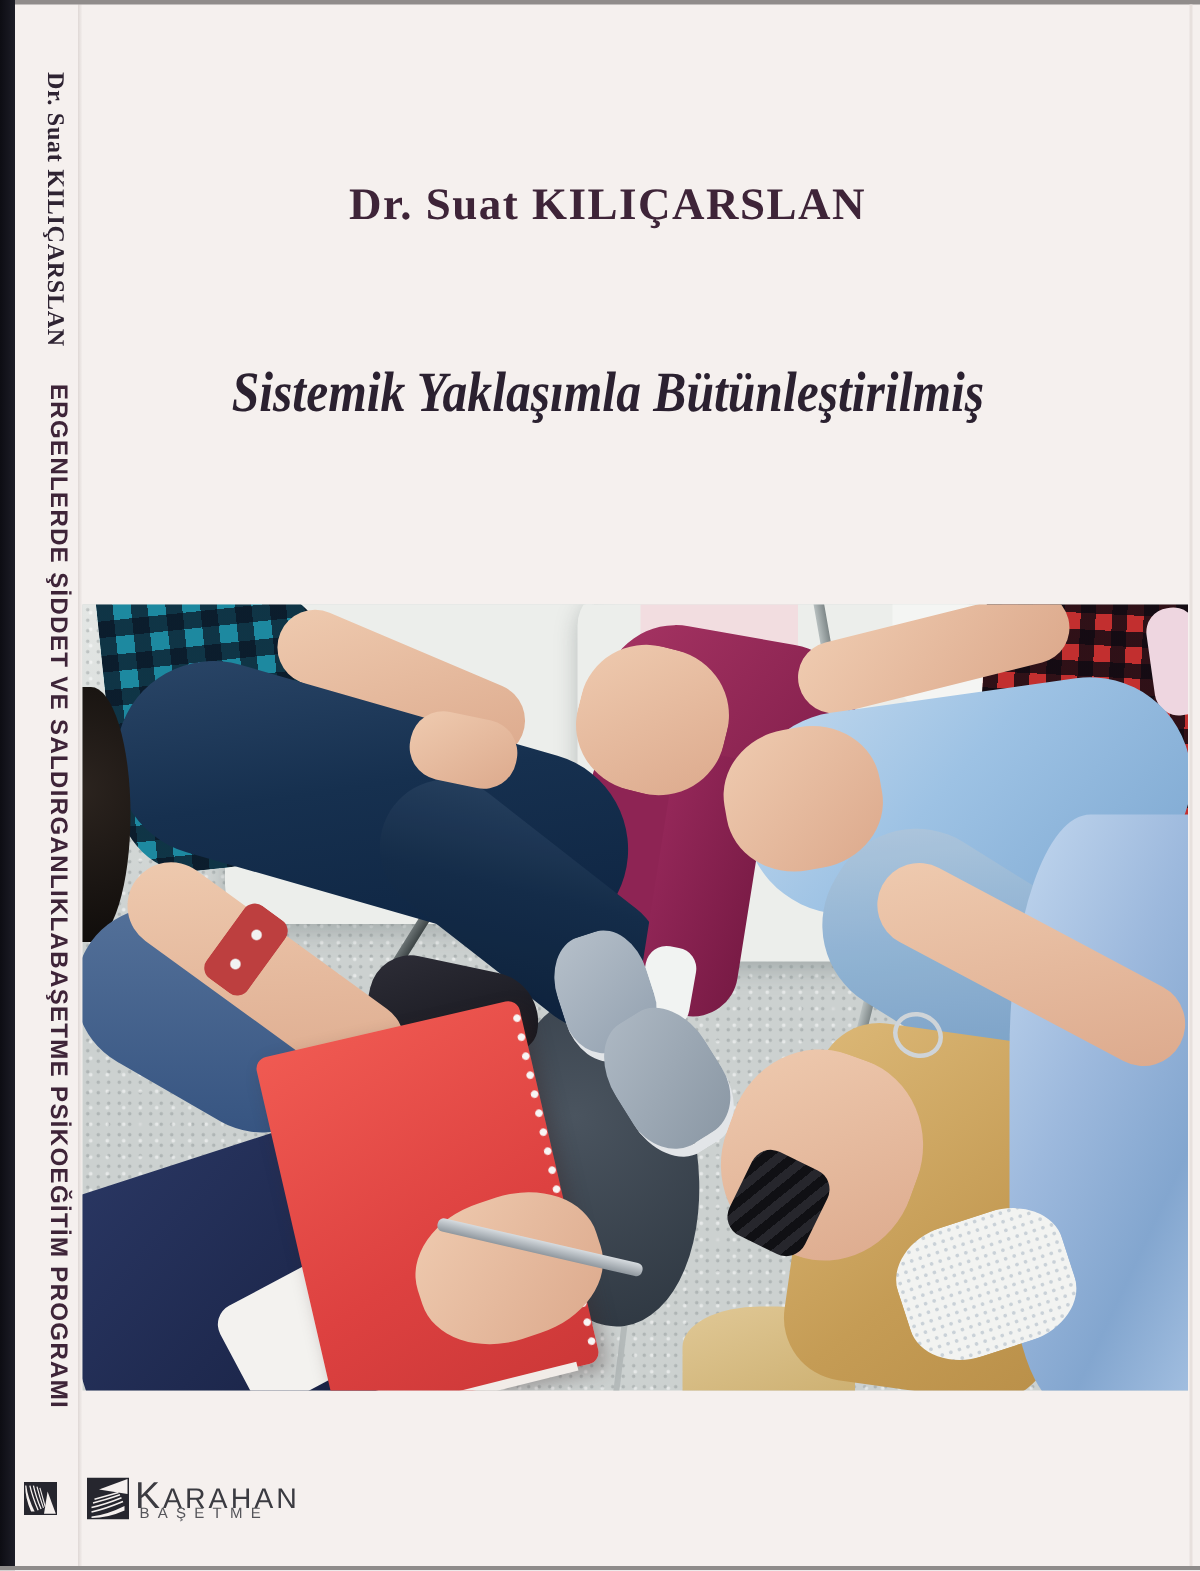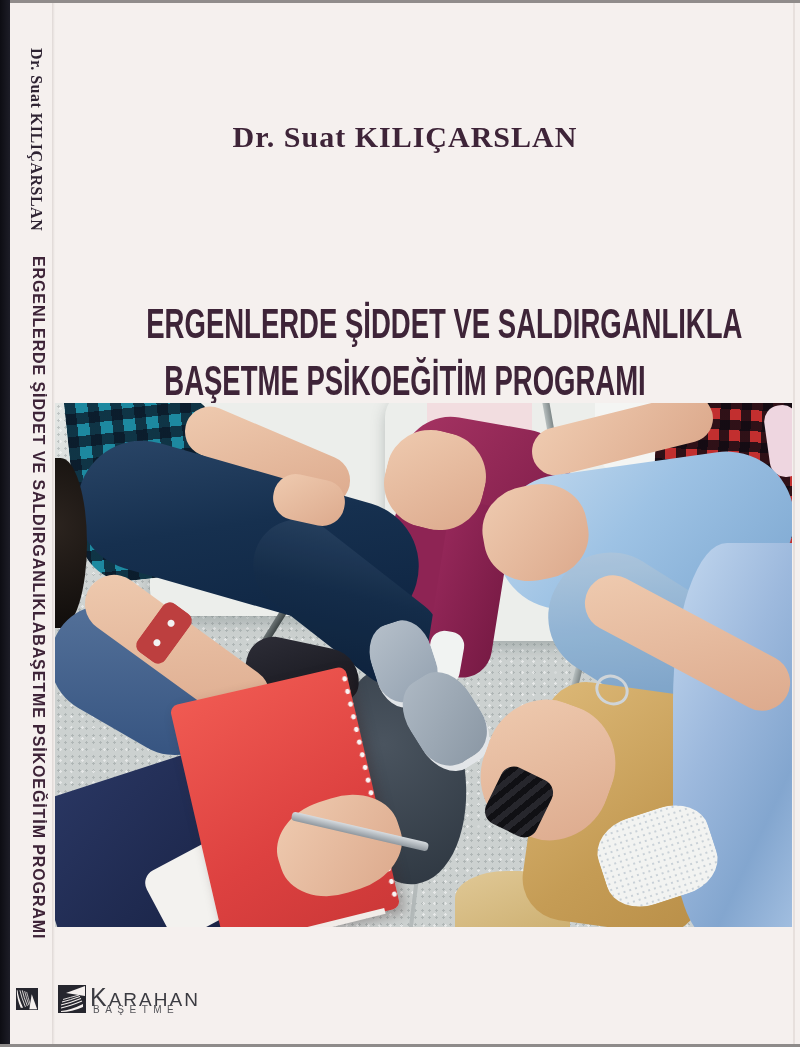--- a/index.html
+++ b/index.html
@@ -99,23 +99,22 @@
       <path d="M27 1 L27 11 L8 8 Z" fill="#f5f0ee"></path>
       <path d="M3 26 Q13 25 25 19 L25 22 Q14 27 3 27 Z" fill="#f5f0ee"></path>
       <path d="M3 23 Q12 21 24 16" stroke="#f5f0ee" stroke-width="1.1" fill="none"></path>
       <path d="M3 20 Q12 18 23 13.5" stroke="#f5f0ee" stroke-width="1.1" fill="none"></path>
       <path d="M4 17 Q12 15 22 11.5" stroke="#f5f0ee" stroke-width="1" fill="none"></path>
       <path d="M5 14.5 Q12 12.5 21 10" stroke="#f5f0ee" stroke-width=".9" fill="none"></path>
     </svg>
   </div>
 
   <div class="abs front-text front-author">Dr. Suat KILIÇARSLAN</div>
-  <div class="abs front-text front-title">
-    <span class="title-line">ERGENLERDE ŞİDDET VE SALDIRGANLIKLA</span>
-    <span class="title-line">BAŞETME PSİKOEĞİTİM PROGRAMI</span>
+  <div class="abs front-text front-subtitle">
+    <span>Sistemik Yaklaşımla Bütünleştirilmiş</span>
   </div>
 
   <div id="photo" class="abs">
 
     <div class="s chair-white" style="left:95px;top:-12px;width:250px;height:225px;border-radius:26px;"></div>
     <div class="s chair-white" style="left:330px;top:-12px;width:265px;height:250px;border-radius:26px;"></div>
     <div class="s chair-white" style="left:610px;top:-12px;width:130px;height:130px;border-radius:22px;"></div>
     <div class="s legline" style="left:540px;top:80px;height:215px;transform:rotate(14deg);"></div>
     <div class="s legline" style="left:600px;top:170px;height:250px;transform:rotate(24deg);"></div>
     <div class="s legline" style="left:498px;top:-5px;height:130px;transform:rotate(-10deg);"></div>

